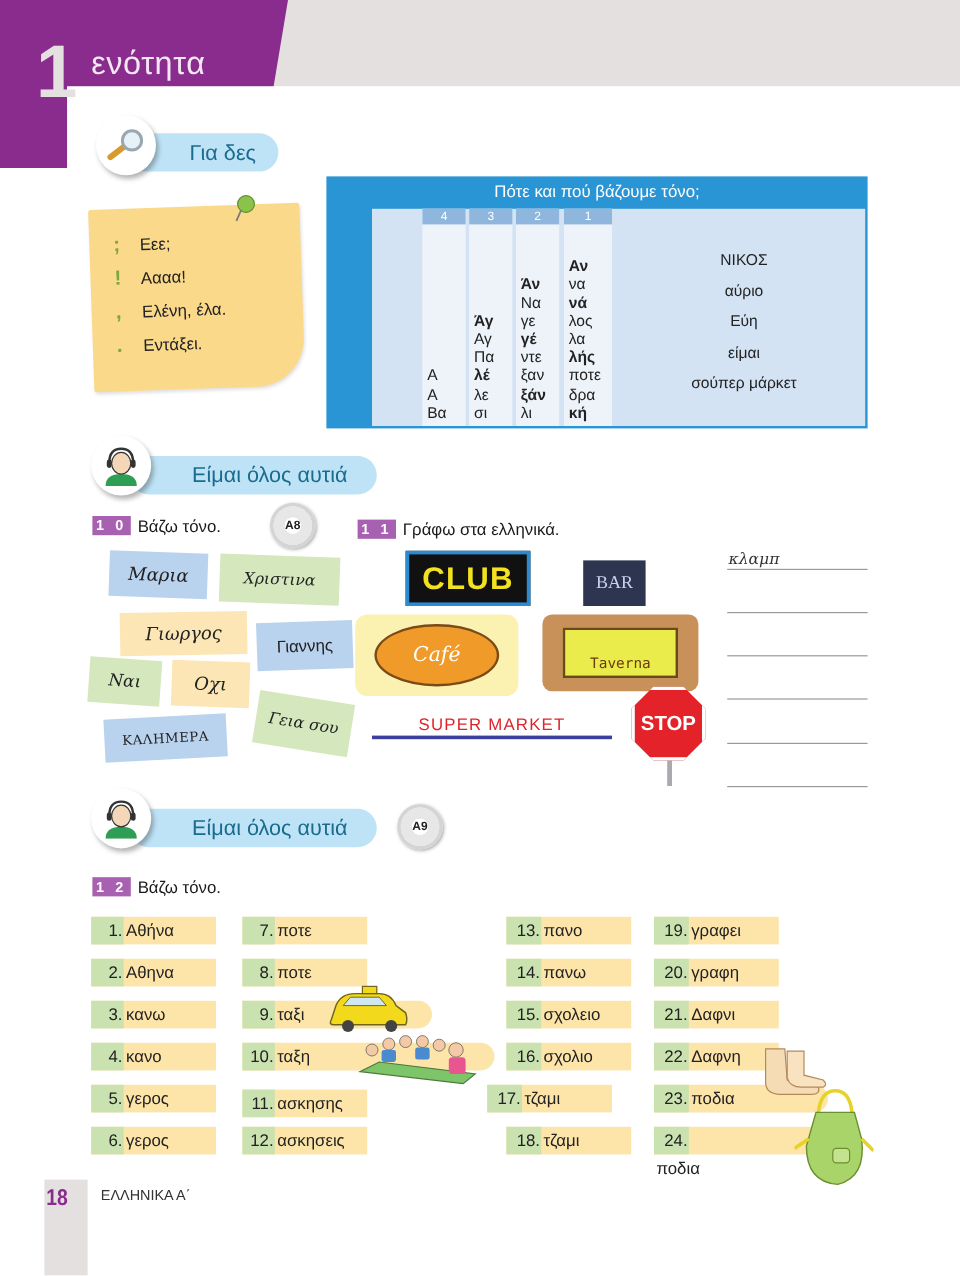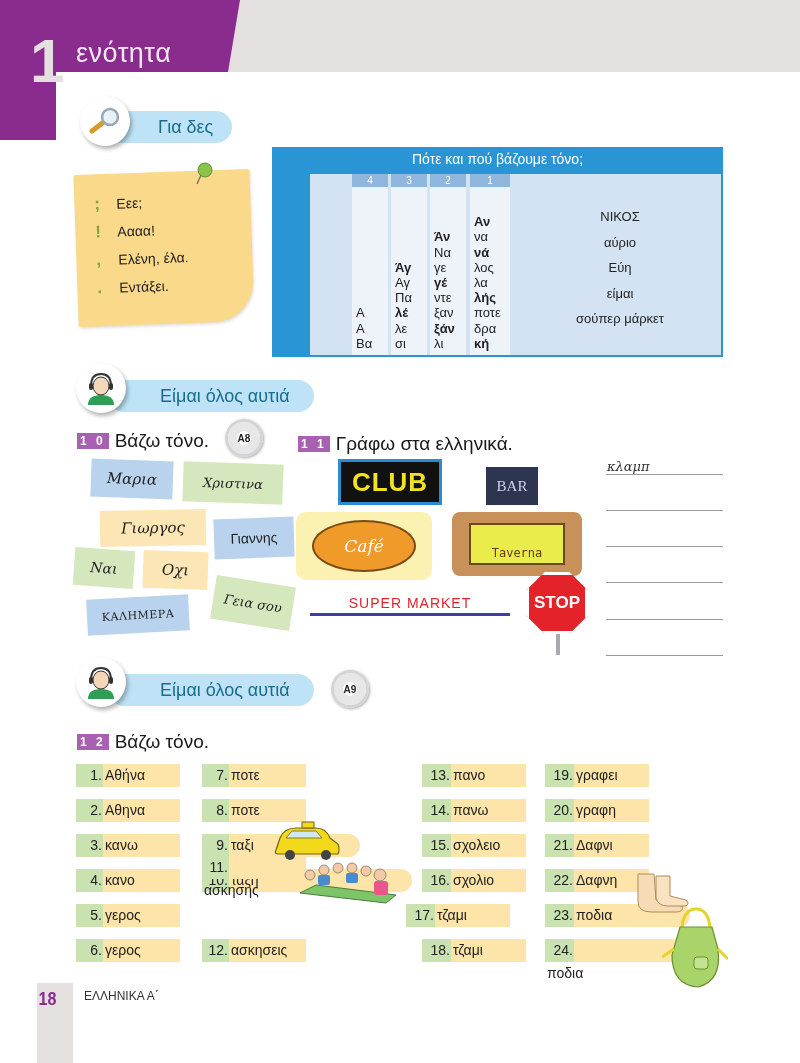--- a/index.html
+++ b/index.html
@@ -27,21 +27,21 @@
   .tbl-title { position: absolute; left: 0; top: 0; width: 100%; height: 26px; color: #fff; font-size: 14px; text-align: center; line-height: 24px; }
   .tbl-inner { position: absolute; left: 38px; top: 27px; width: 411px; height: 181px; background: #d3e3f4; }
   .syl-col { position: absolute; top: 0; width: 36px; height: 181px; background: #eef3fa; }
   .syl-head { position: absolute; top: 0; left: 0; width: 100%; height: 13px; background: #8fb6dc; color: #fff; font-size: 10px; text-align: center; line-height: 13px; }
   .syl-cells { position: absolute; bottom: 4px; left: 4px; font-size: 13px; line-height: 15.2px; color: #222; }
   .syl-cells b { font-weight: bold; }
   .words { position: absolute; left: 210px; top: 30px; width: 200px; text-align: center; font-size: 13px; line-height: 25.5px; color: #222; }
 
   
   .ex-num { background: #a861b0; color: #fff; font-size: 12px; font-weight: bold; padding: 1px 3px; letter-spacing: 3px; display: inline-block; }
-  .ex-label { font-size: 19px; color: #1a1a1a; margin-left: 6px; }
+  .ex-label { font-size: 14px; color: #1a1a1a; margin-left: 6px; }
   .cd { width: 38px; height: 38px; border-radius: 50%; background: radial-gradient(circle, #fff 0 25%, #e7e7e7 26% 60%, #d4d4d4 61%); box-shadow: 1px 1px 3px rgba(0,0,0,0.35); display: flex; align-items: center; justify-content: center; font-size: 10px; font-weight: bold; color: #222; }
 
   
   .card { position: absolute; font-family: "DejaVu Serif", serif; font-style: italic; font-size: 15px; color: #222; display: flex; align-items: center; justify-content: center; }
   .c-blue { background: #b9d3ee; }
   .c-green { background: #d5e7bd; }
   .c-yellow { background: #fde6b5; }
 
   
   .sign { position: absolute; display: flex; align-items: center; justify-content: center; }
@@ -283,21 +283,21 @@
     <span class="item-word">ποτε</span>
   </div>
 <div class="item" style="left:202px; top:834px; width:158px; border-radius:0 12px 12px 0;">
     <span class="item-num">9.</span>
     <span class="item-word">ταξι</span>
   </div>
 <div class="item" style="left:202px; top:869px; width:210px; border-radius:0 12px 12px 0;">
     <span class="item-num">10.</span>
     <span class="item-word">ταξη</span>
   </div>
-<div class="item" style="left:202px; top:856px;flex-direction:column;">
+<div class="item" style="left:202px; top:908px;">
     <span class="item-num">11.</span>
     <span class="item-word">ασκησης</span>
   </div>
 <div class="item" style="left:202px; top:939px;">
     <span class="item-num">12.</span>
     <span class="item-word">ασκησεις</span>
   </div>
 
 <div class="abs" style="left:272px; top:818px;">
   <svg width="70" height="44" viewBox="0 0 70 44">

